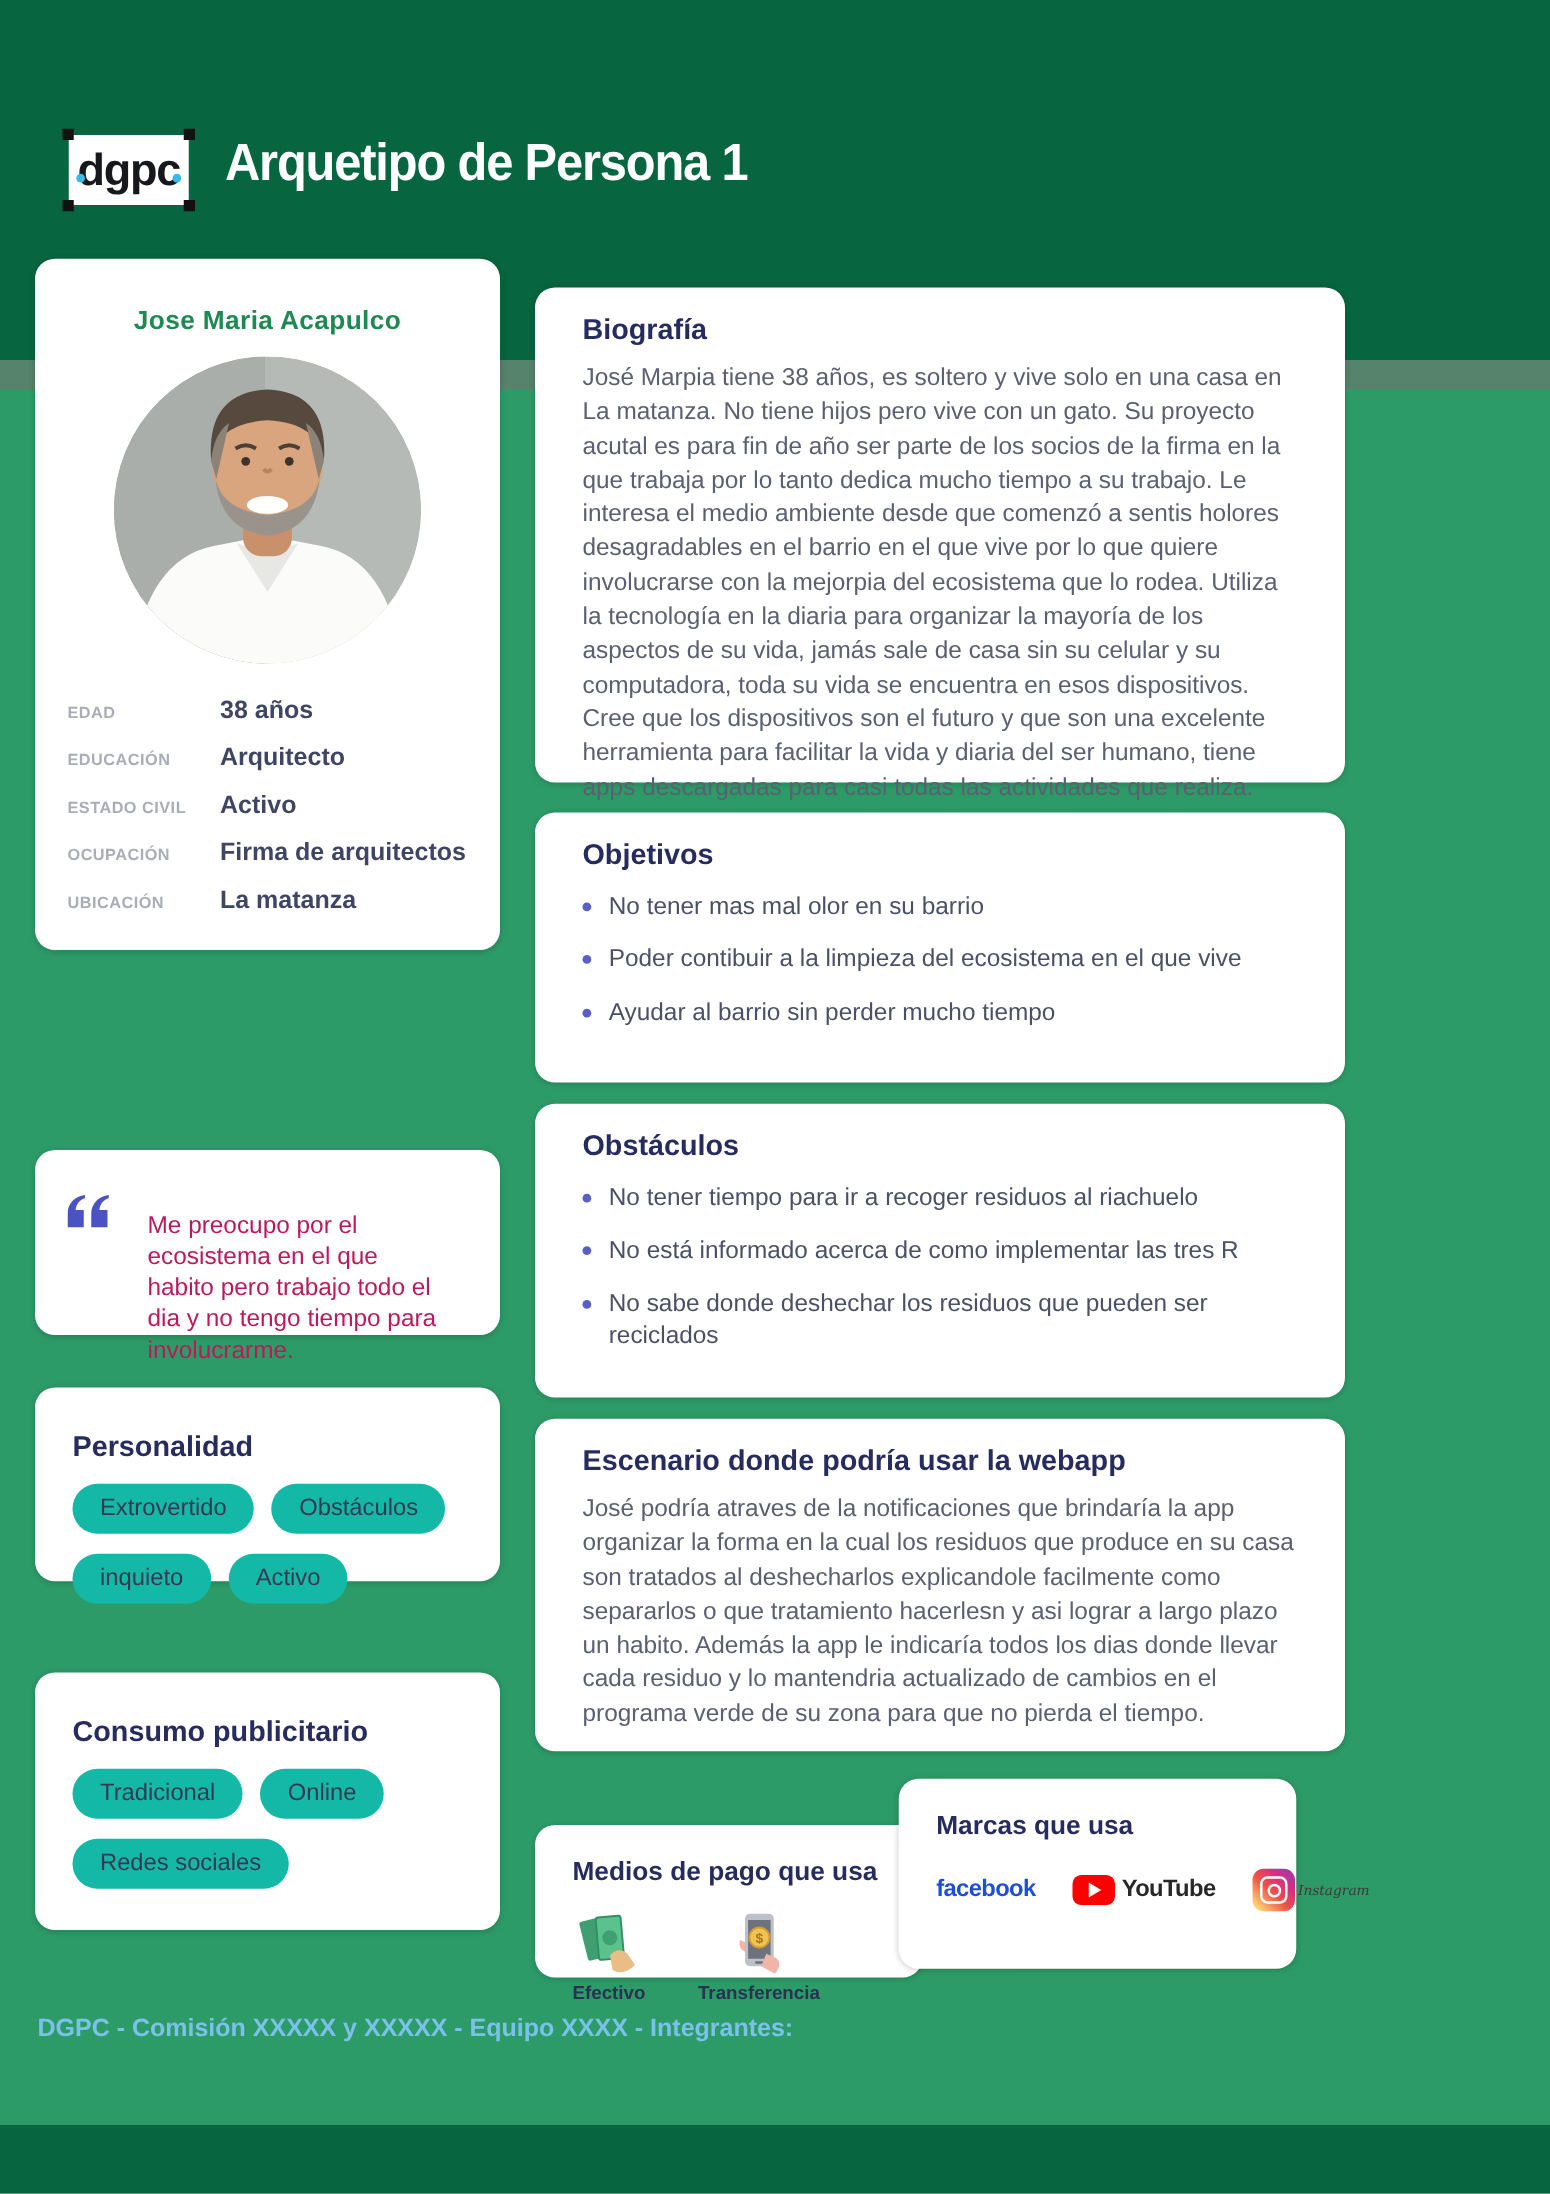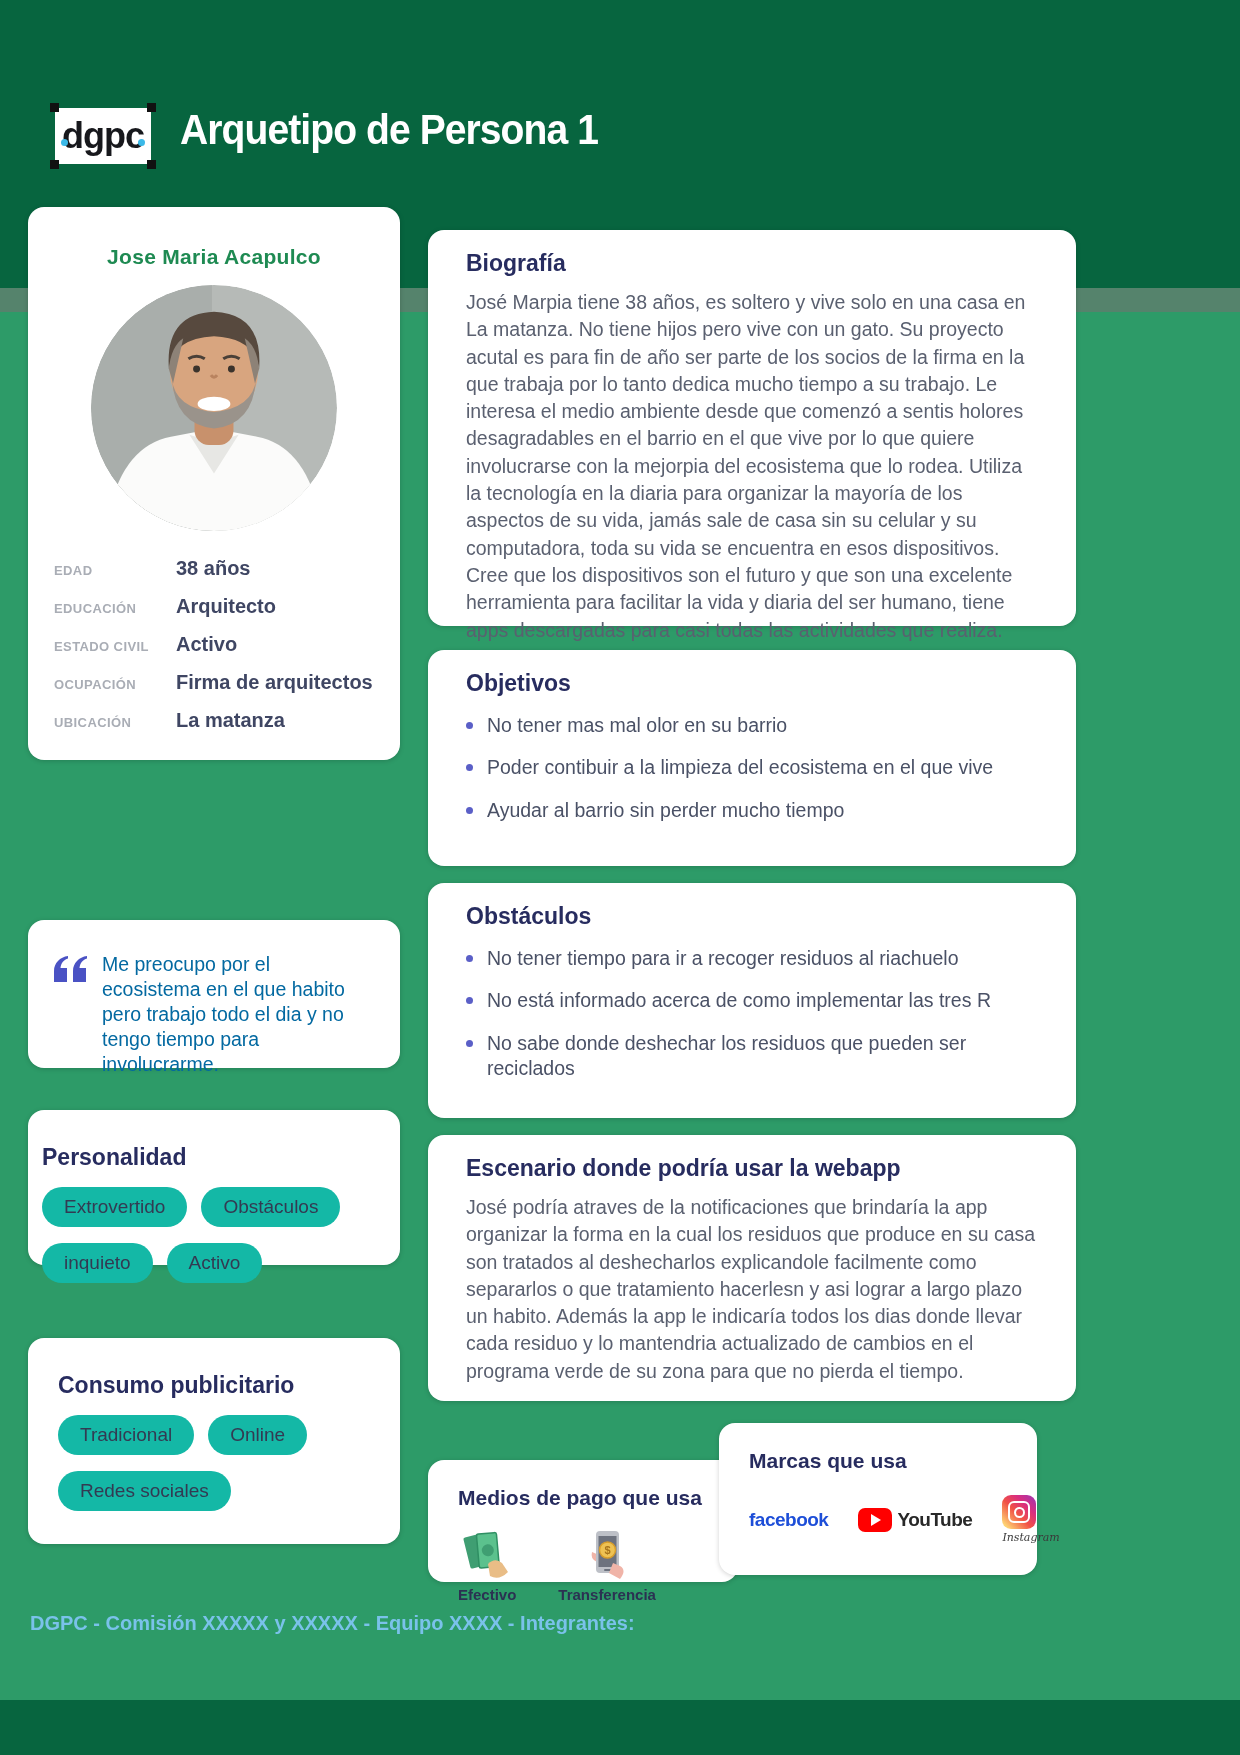--- a/index.html
+++ b/index.html
@@ -39,23 +39,23 @@
   .profile-card{left:28px;top:207px;width:372px;height:553px;}
   .profile-name{margin-top:38px;text-align:center;color:#1E8A52;font-size:21px;font-weight:bold;letter-spacing:.3px;}
   .avatar{width:246px;height:246px;border-radius:50%;overflow:hidden;margin:16px auto 26px;}
   .details{padding:0 26px;}
   .detail-row{display:flex;align-items:baseline;margin-bottom:15px;}
   .detail-label{width:122px;flex:none;font-size:13px;font-weight:bold;color:#A9ADB5;letter-spacing:.4px;}
   .detail-value{font-size:20px;color:#3F4663;font-weight:bold;}
 
   .quote-card{left:28px;top:920px;width:372px;height:148px;padding:32px 26px;box-sizing:border-box;display:flex;gap:14px;}
   .quote-icon{flex:none;margin-top:4px;}
-  .quote-text{margin:0;font-size:19.5px;line-height:1.28;color:#0369a1;}
-
-  .personalidad-card{left:28px;top:1110px;width:372px;height:155px;padding:34px 14px;box-sizing:border-box;}
+  .quote-text{margin:16px;font-size:19.5px;line-height:1.28;color:#be185d;}
+
+  .personalidad-card{left:28px;top:1110px;width:372px;height:155px;padding:34px 30px;box-sizing:border-box;}
   .consumo-card{left:28px;top:1338px;width:372px;height:206px;padding:34px 30px;box-sizing:border-box;}
   .chip-row{margin-top:16px;display:flex;gap:14px;flex-wrap:wrap;}
   .chip{
     display:inline-block;background:#14b8a6;border-radius:22px;padding:9px 22px;
     font-size:19px;color:#333A52;
   }
 
   
   .rcard{left:428px;width:648px;padding:20px 38px;box-sizing:border-box;}
   .bio-card{top:230px;height:396px;}
@@ -72,21 +72,21 @@
   .pay-item{display:flex;flex-direction:column;align-items:center;gap:6px;}
   .pay-label{font-size:15px;font-weight:bold;color:#2B3152;}
 
   .marcas-card{left:719px;top:1423px;width:318px;height:152px;padding:26px 30px;box-sizing:border-box;}
   .brand-row{display:flex;align-items:center;gap:30px;margin-top:22px;}
   .fb-word{font-size:19px;font-weight:bold;color:#1d4ed8;letter-spacing:-.5px;}
   .yt{display:flex;align-items:center;gap:5px;}
   .yt-badge{width:34px;height:24px;background:#FF0000;border-radius:7px;display:flex;align-items:center;justify-content:center;}
   .yt-badge .tri{width:0;height:0;border-left:10px solid #fff;border-top:6px solid transparent;border-bottom:6px solid transparent;margin-left:2px;}
   .yt-word{font-size:19px;font-weight:bold;color:#282828;letter-spacing:-.5px;}
-  .ig{display:flex;flex-direction:column;gap:2px;}
+  .ig{display:flex;align-items:center;gap:2px;}
   .ig-badge{
     width:34px;height:34px;border-radius:9px;
     background:linear-gradient(45deg,#FED373 10%,#F15245 45%,#D92E7F 70%,#9B36B7 100%);
     display:flex;align-items:center;justify-content:center;
   }
   .ig-cam{width:18px;height:18px;border:2px solid #fff;border-radius:6px;display:flex;align-items:center;justify-content:center;}
   .ig-lens{width:7px;height:7px;border:2px solid #fff;border-radius:50%;}
   .ig-word{font-size:11px;font-style:italic;font-family:"DejaVu Serif",serif;color:#3a3a3a;}
 
   .footer-text{position:absolute;left:30px;top:1612px;font-size:20px;font-weight:bold;color:#7AC2EA;}

